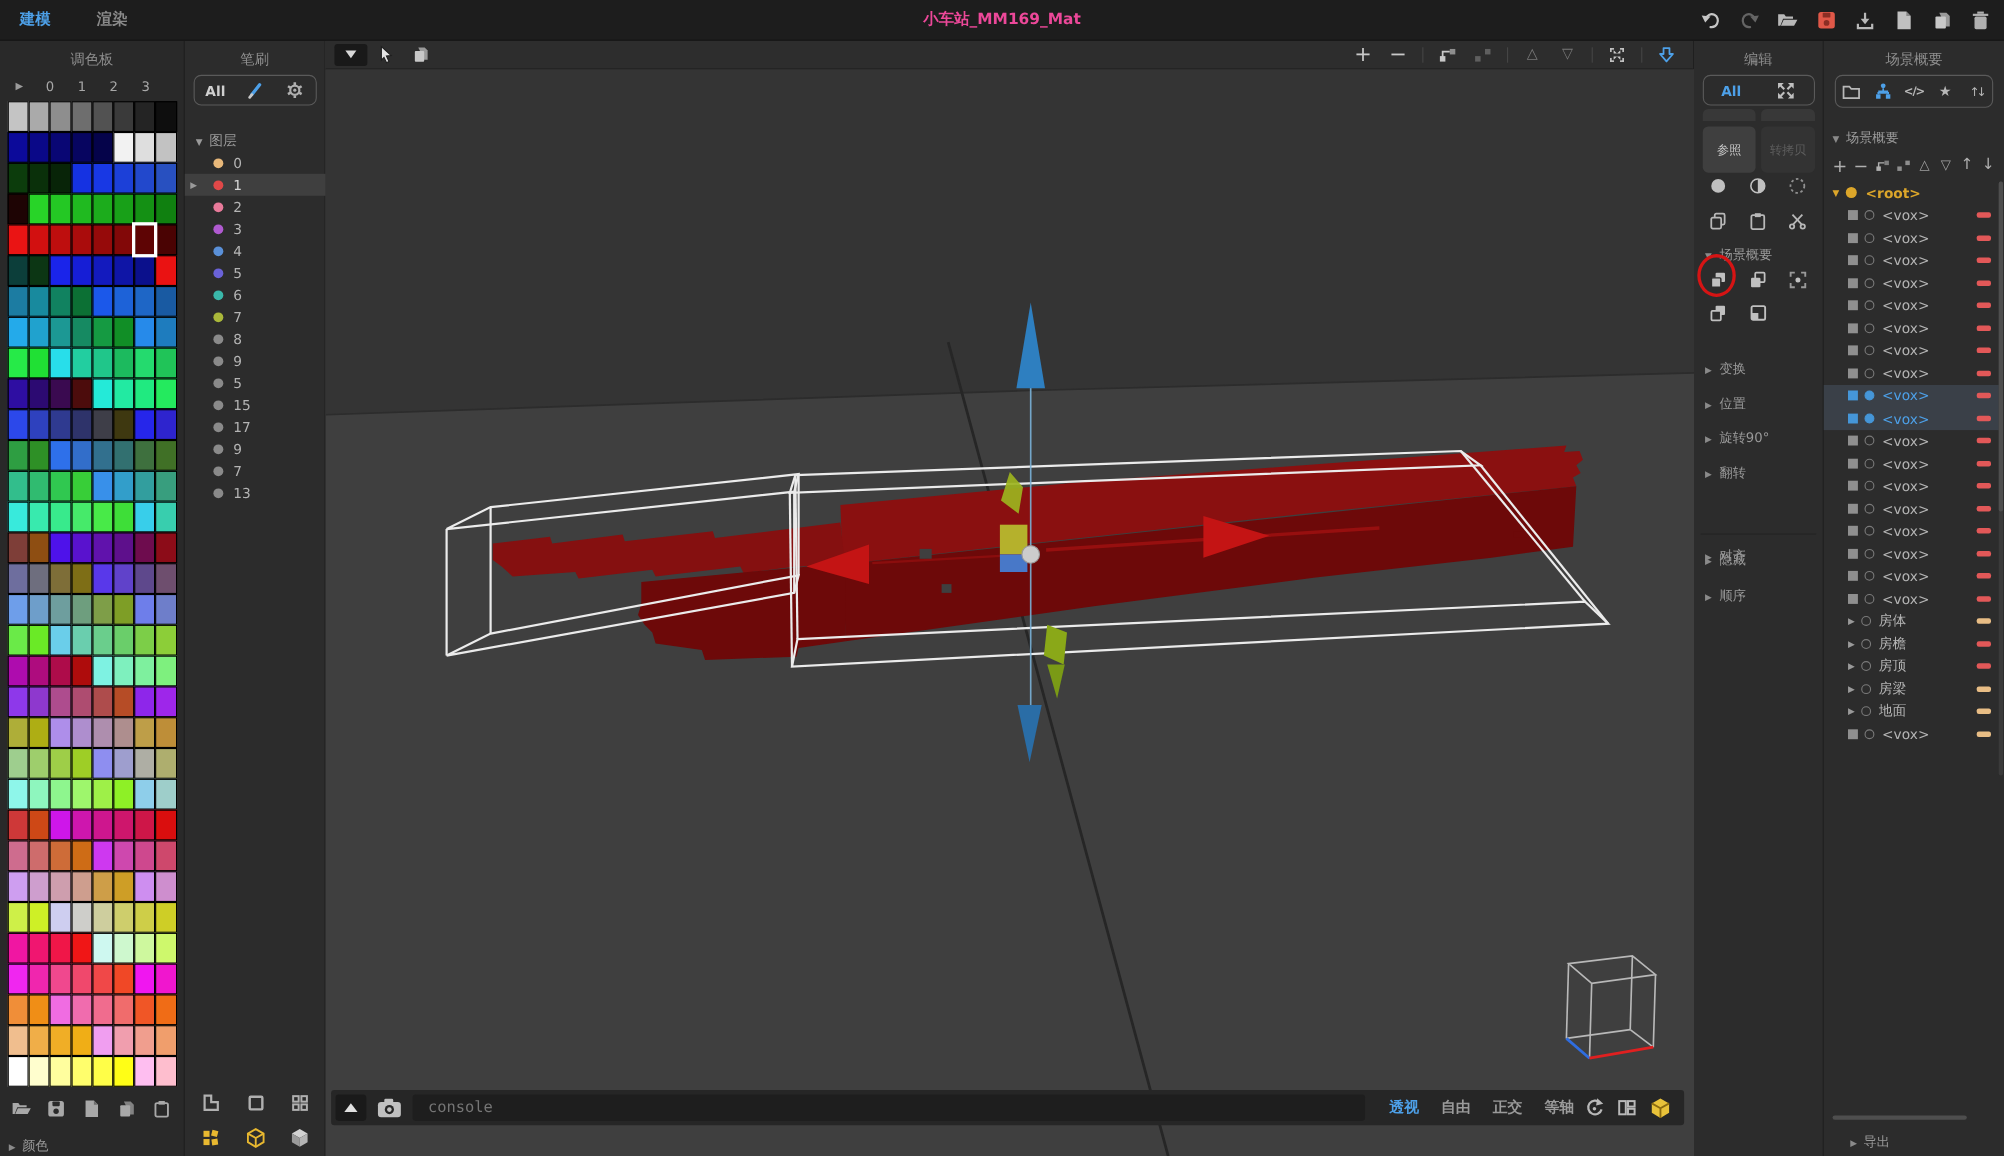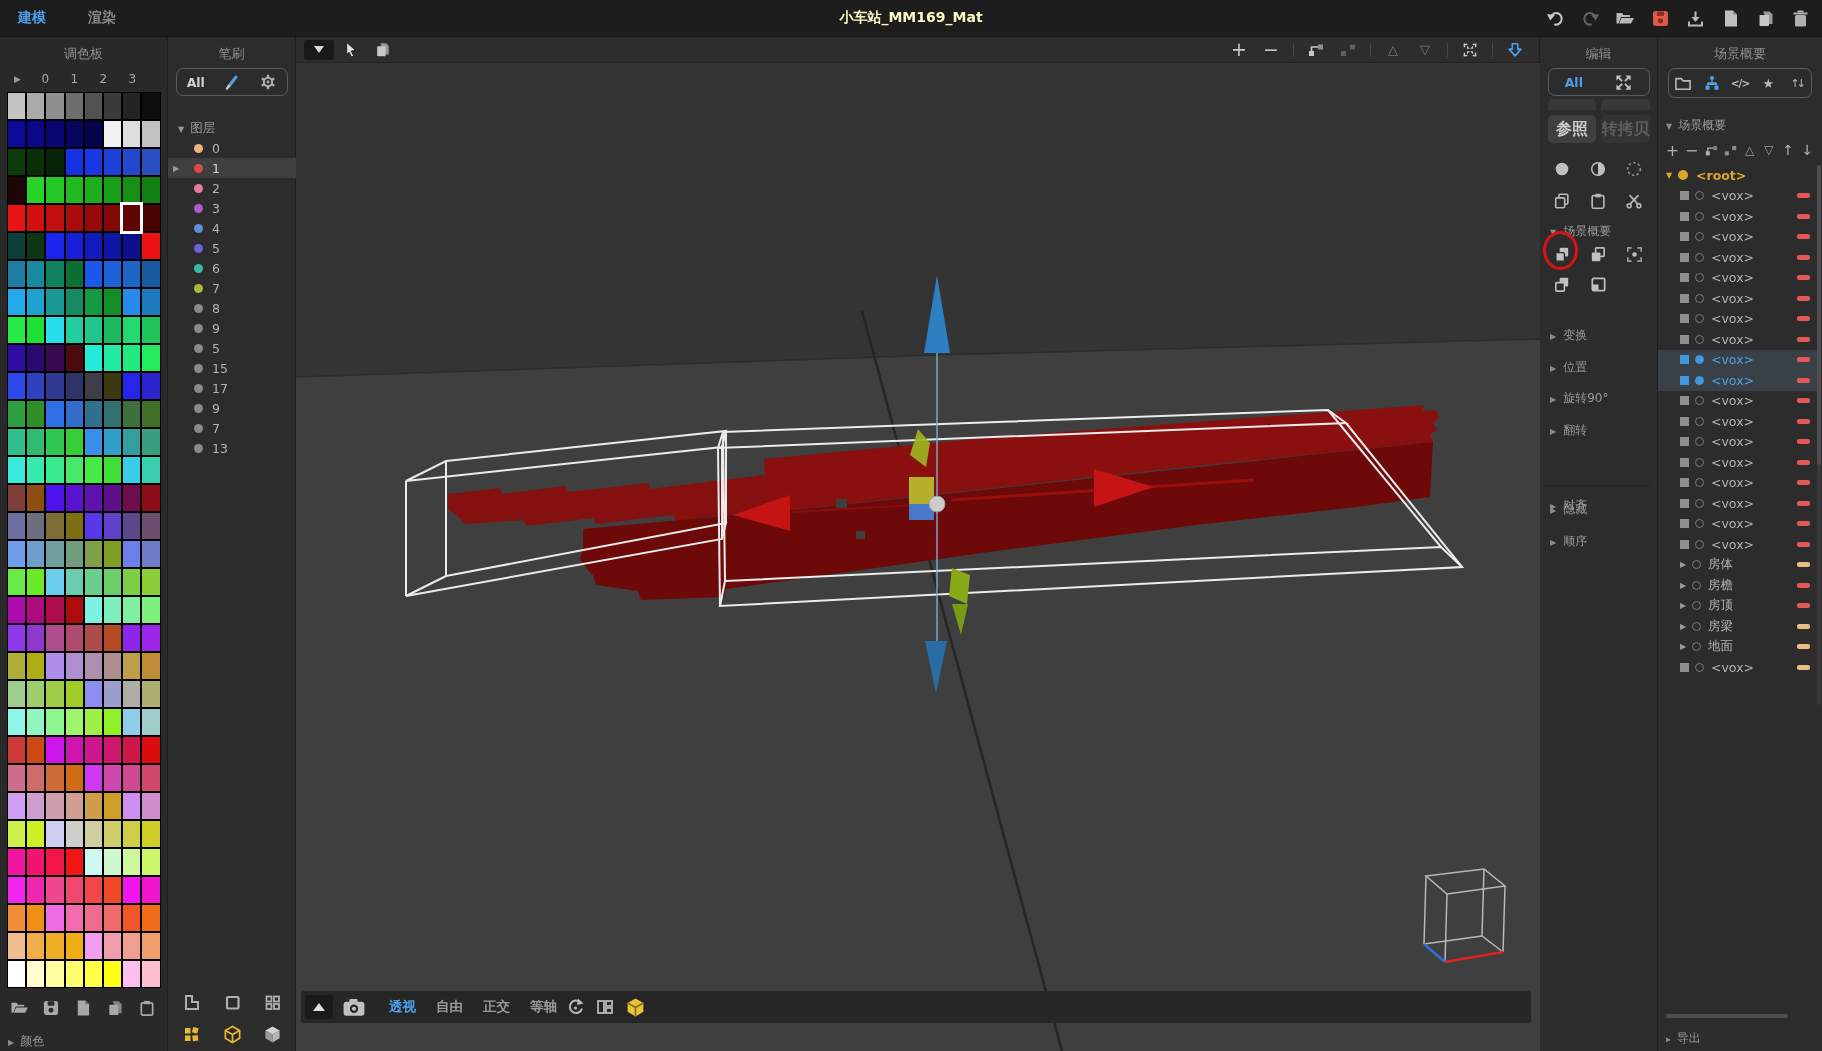--- a/index.html
+++ b/index.html
@@ -4,21 +4,21 @@
 <style>
   * { box-sizing: border-box; margin: 0; padding: 0; }
   html,body { width:1822px; height:1051px; overflow:hidden; }
   body { position:relative; background:#2b2b2b; font-family:"DejaVu Sans", sans-serif; color:#b8b8b8; user-select:none; }
 
   
   .topbar { position:absolute; left:0; top:0; width:1822px; height:37px; background:#1d1d1d; border-bottom:1px solid #141414; display:flex; align-items:center; z-index:20; }
   .topbar .tabs { display:flex; gap:42px; padding-left:18px; }
   .topbar .tab { font-size:14px; font-weight:bold; color:#8a8a8a; cursor:pointer; }
   .topbar .tab.active { color:#4da0e8; }
-  .topbar .title { position:absolute; left:50%; transform:translateX(-50%); font-size:14px; font-weight:bold; color:#fef9c3; }
+  .topbar .title { position:absolute; left:50%; transform:translateX(-50%); font-size:14px; font-weight:bold; color:#ec4899; }
   .topbar .actions { position:absolute; right:12px; display:flex; align-items:center; gap:15px; }
   .topbar .actions .ibtn { width:20px; height:18px; display:flex; align-items:center; justify-content:center; cursor:pointer; }
 
   
   .panel { position:absolute; top:37px; bottom:0; background:#2b2b2b; }
   .panel-header { text-align:center; font-size:13px; color:#8f8f8f; padding-top:8px; height:26px; }
 
   
   #palette-panel { left:0; width:168px; border-right:1px solid #1f1f1f; background:#292929; }
   .pal-tabs { position:absolute; left:0; top:32px; width:168px; height:20px; display:flex; align-items:center; font-size:12px; color:#a8a8a8; }
@@ -69,21 +69,21 @@
   .view-modes { display:flex; align-items:center; gap:20px; margin-left:14px; }
   .view-mode { font-size:13.5px; font-weight:bold; color:#9a9a9a; cursor:pointer; }
   .view-mode.active { color:#4da0e8; }
   .console-bar .ibtn { width:22px; height:20px; cursor:pointer; }
 
   
   #edit-panel { left:1540px; width:118px; border-right:1px solid #1f1f1f; background:#2c2c2c; }
   #edit-all { left:8px; top:31px; width:102px; height:28px; }
   #edit-all .all { font-size:12.5px; font-weight:bold; color:#4da0e8; cursor:pointer; }
   .stub { position:absolute; top:62px; height:11px; border-radius:5px 5px 0 0; background:#383838; }
-  .ebtn { position:absolute; height:28px; border-radius:5px; font-size:16px; font-weight:bold; display:flex; align-items:center; justify-content:center; cursor:pointer; }
+  .ebtn { position:absolute; height:42px; border-radius:5px; font-size:11px; font-weight:normal; display:flex; align-items:center; justify-content:center; cursor:pointer; }
   .icon-row { position:absolute; left:4px; width:110px; display:flex; }
   .icon-row .ibtn { width:36px; height:28px; display:flex; align-items:center; justify-content:center; cursor:pointer; }
   .edit-section { position:absolute; left:10px; font-size:12px; color:#9a9a9a; cursor:pointer; }
   .edit-section .tri { font-size:8px; margin-right:7px; color:#8a8a8a; }
   .hdivider { position:absolute; left:6px; right:6px; height:1px; background:#232323; }
 
   
   #red-circle { position:absolute; left:1543px; top:231px; width:35px; height:39px; border:3.5px solid #d61414; border-radius:50%; z-index:30; pointer-events:none; }
 
   
@@ -108,21 +108,21 @@
   .scene-row.selected .nm { color:#4da0e8; }
   .scene-row.selected .sq { background:#4596d8; }
   .scene-row.selected .circ { background:#4596d8; border-color:#4596d8; }
   .scene-row.root { font-weight:bold; }
   .scene-row.root .nm { color:#dca62a; flex:none; }
   .scene-row.root .tri { color:#dca62a; }
   .scene-row.root .dot { width:10px; height:10px; border-radius:50%; background:#dca62a; margin-right:8px; }
   #scene-vscroll { position:absolute; right:1px; top:128px; width:4px; height:540px; background:#3a3a3a; border-radius:2px; }
   #scene-vscroll .thumb { width:4px; height:300px; background:#4e4e4e; border-radius:2px; }
   #scene-hscroll { position:absolute; left:8px; top:977px; width:122px; height:4px; background:#4e4e4e; border-radius:2px; }
-  #scene-export { left:8px; top:993px;font-family:Liberation Mono, monospace; }
+  #scene-export { left:24px; top:993px; }
 
   svg { display:block; }
 </style>
 </head>
 <body>
 
 <div class="topbar">
   <div class="tabs" id="topbar-tabs">
       <span class="tab active">建模</span>
       <span class="tab">渲染</span>
@@ -763,20 +763,21 @@
         <span class="tri"></span>
       </span>
     <span class="cam">
         <svg width="26" height="22" viewBox="0 0 22 19">
           <rect x="2" y="5" width="18" height="12" rx="2.5" fill="#c0c0c0"></rect>
           <rect x="7" y="2.5" width="7" height="4" rx="1" fill="#c0c0c0"></rect>
           <circle cx="11" cy="11" r="3.6" fill="#262626"></circle>
           <circle cx="11" cy="11" r="1.8" fill="#c0c0c0"></circle>
         </svg>
       </span>
+    <input class="console-input" placeholder="console" style="">
     <div class="view-modes" id="view-modes">
         <span class="view-mode active">透视</span>
         <span class="view-mode">自由</span>
         <span class="view-mode">正交</span>
         <span class="view-mode">等轴</span>
       </div>
     <span class="ibtn">
         <svg width="21" height="20" viewBox="0 0 21 20">
           <path d="M15.5,5.5 A6.2,6.2 0 1 0 17,11.5" fill="none" stroke="#b8b8b8" stroke-width="2"></path>
           <polygon points="13,1.5 18.5,6.5 12,8" fill="#b8b8b8"></polygon>

